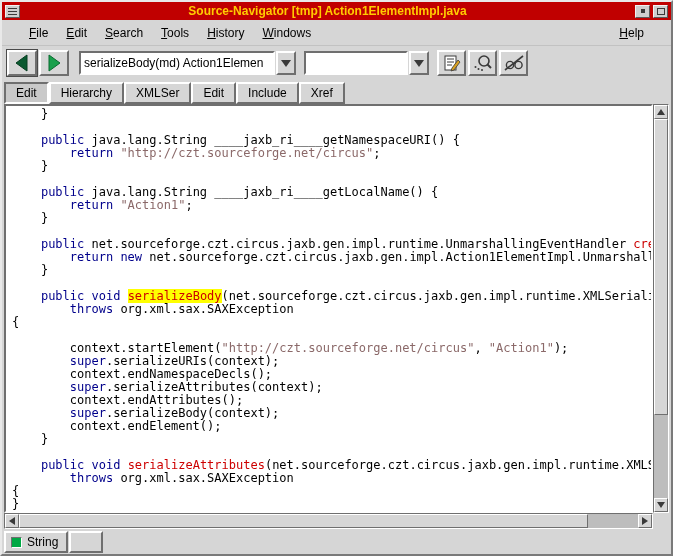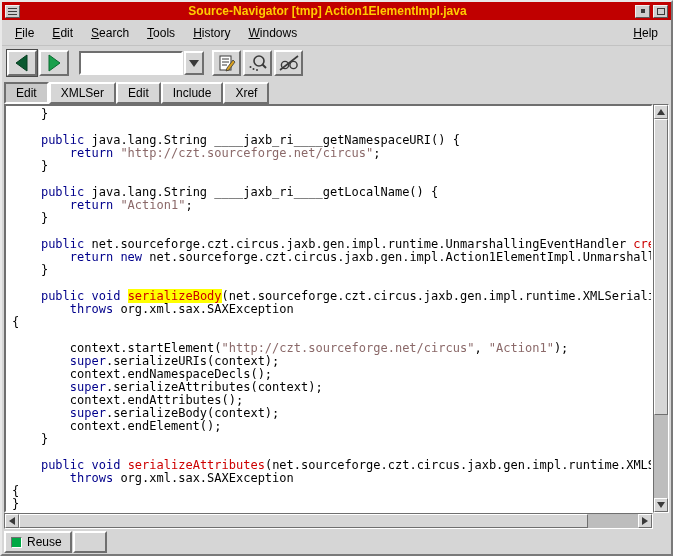--- a/index.html
+++ b/index.html
@@ -47,21 +47,21 @@
   .tb-btn + .tb-btn{ margin-left:3px; }
   .tb-menu-lines{ width:9px; height:7px; display:flex; flex-direction:column; justify-content:space-between;}
   .tb-menu-lines i{ display:block; height:1px; background:#3a3a3a; }
   .tb-dot{ width:4px; height:4px; background:#3a3a3a; }
   .tb-box{ width:8px; height:7px; border:1px solid #3a3a3a; }
 
   
   .menubar{
     height:26px; flex:0 0 26px;
     display:flex; align-items:center;
-    padding:0 4px;
+    padding:0 18px;
     border-bottom:1px solid #c2c2c2;
   }
   .menu-left{ display:flex; align-items:center; flex:1; }
   .menu-item{
     font-size:12px; color:#000;
     padding:3px 9px;
     white-space:nowrap;
   }
   .menu-item u{ text-decoration:underline; }
 
@@ -274,20 +274,26 @@
       <svg width="22" height="22" viewBox="0 0 22 22">
         <polygon points="16,3 5,11 16,19" fill="#0a5a30" stroke="#063d20" stroke-width="1"></polygon>
       </svg>
     </div>
     <div class="nav-btn raised">
       <svg width="22" height="22" viewBox="0 0 22 22">
         <polygon points="6,3 17,11 6,19" fill="#19a04c" stroke="#0a6a30" stroke-width="1"></polygon>
       </svg>
     </div>
 
+    <div class="combo">
+      <div class="combo-field symbol sunken">serializeBody(md) Action1Elemen</div>
+      <div class="combo-arrow raised">
+        <span class="arr-down"></span>
+      </div>
+    </div>
 
     <div class="combo">
       <div class="combo-field search sunken"></div>
       <div class="combo-arrow raised">
         <span class="arr-down"></span>
       </div>
     </div>
 
     <div class="gap8"></div>
 
@@ -314,20 +320,21 @@
         <circle cx="7" cy="12" r="3.6" fill="none" stroke="#3a3a3a" stroke-width="1.4"></circle>
         <circle cx="15.5" cy="12" r="3.6" fill="none" stroke="#3a3a3a" stroke-width="1.4"></circle>
         <path d="M10.5 11 q1 -1.6 2 0" fill="none" stroke="#3a3a3a" stroke-width="1.2"></path>
         <line x1="2" y1="17" x2="20" y2="3" stroke="#3a3a3a" stroke-width="1.6"></line>
       </svg>
     </div>
   </div>
 
   <div class="tabbar">
       <div class="tab active">Edit</div>
+      <div class="tab">Hierarchy</div>
       <div class="tab">XMLSer</div>
       <div class="tab">Edit</div>
       <div class="tab">Include</div>
       <div class="tab">Xref</div>
     </div>
 
   <div class="editor-region">
     <div class="code-frame">
       <div class="code"><div class="code-line"><span class="tok-p">    }</span></div><div class="code-line">&nbsp;</div><div class="code-line"><span class="tok-p">    </span><span class="tok-k">public</span><span class="tok-p"> java.lang.String ____jaxb_ri____getNamespaceURI() {</span></div><div class="code-line"><span class="tok-p">        </span><span class="tok-k">return</span><span class="tok-p"> </span><span class="tok-s">"http://czt.sourceforge.net/circus"</span><span class="tok-p">;</span></div><div class="code-line"><span class="tok-p">    }</span></div><div class="code-line">&nbsp;</div><div class="code-line"><span class="tok-p">    </span><span class="tok-k">public</span><span class="tok-p"> java.lang.String ____jaxb_ri____getLocalName() {</span></div><div class="code-line"><span class="tok-p">        </span><span class="tok-k">return</span><span class="tok-p"> </span><span class="tok-s">"Action1"</span><span class="tok-p">;</span></div><div class="code-line"><span class="tok-p">    }</span></div><div class="code-line">&nbsp;</div><div class="code-line"><span class="tok-p">    </span><span class="tok-k">public</span><span class="tok-p"> net.sourceforge.czt.circus.jaxb.gen.impl.runtime.UnmarshallingEventHandler </span><span class="tok-m">creat</span></div><div class="code-line"><span class="tok-p">        </span><span class="tok-k">return</span><span class="tok-p"> </span><span class="tok-k">new</span><span class="tok-p"> net.sourceforge.czt.circus.jaxb.gen.impl.Action1ElementImpl.Unmarshaller</span></div><div class="code-line"><span class="tok-p">    }</span></div><div class="code-line">&nbsp;</div><div class="code-line"><span class="tok-p">    </span><span class="tok-k">public</span><span class="tok-p"> </span><span class="tok-k">void</span><span class="tok-p"> </span><span class="tok-h">serializeBody</span><span class="tok-p">(net.sourceforge.czt.circus.jaxb.gen.impl.runtime.XMLSerialize</span></div><div class="code-line"><span class="tok-p">        </span><span class="tok-k">throws</span><span class="tok-p"> org.xml.sax.SAXException</span></div><div class="code-line"><span class="tok-p">{</span></div><div class="code-line">&nbsp;</div><div class="code-line"><span class="tok-p">        context.startElement(</span><span class="tok-s">"http://czt.sourceforge.net/circus"</span><span class="tok-p">, </span><span class="tok-s">"Action1"</span><span class="tok-p">);</span></div><div class="code-line"><span class="tok-p">        </span><span class="tok-k">super</span><span class="tok-p">.serializeURIs(context);</span></div><div class="code-line"><span class="tok-p">        context.endNamespaceDecls();</span></div><div class="code-line"><span class="tok-p">        </span><span class="tok-k">super</span><span class="tok-p">.serializeAttributes(context);</span></div><div class="code-line"><span class="tok-p">        context.endAttributes();</span></div><div class="code-line"><span class="tok-p">        </span><span class="tok-k">super</span><span class="tok-p">.serializeBody(context);</span></div><div class="code-line"><span class="tok-p">        context.endElement();</span></div><div class="code-line"><span class="tok-p">    }</span></div><div class="code-line">&nbsp;</div><div class="code-line"><span class="tok-p">    </span><span class="tok-k">public</span><span class="tok-p"> </span><span class="tok-k">void</span><span class="tok-p"> </span><span class="tok-m">serializeAttributes</span><span class="tok-p">(net.sourceforge.czt.circus.jaxb.gen.impl.runtime.XMLSer</span></div><div class="code-line"><span class="tok-p">        </span><span class="tok-k">throws</span><span class="tok-p"> org.xml.sax.SAXException</span></div><div class="code-line"><span class="tok-p">{</span></div><div class="code-line"><span class="tok-p">}</span></div></div>
     </div>
@@ -355,19 +362,19 @@
           <span class="tri-rt"></span>
         </div>
     </div>
 
     <div class="corner"></div>
   </div>
 
   <div class="statusbar">
     <div class="toggle raised">
       <span class="led"></span>
-      <span>Reuse</span>
+      <span>String</span>
     </div>
     <div class="status-pad raised"></div>
     <div class="status-fill"></div>
   </div>
 
 </div>
 
 </body></html>

